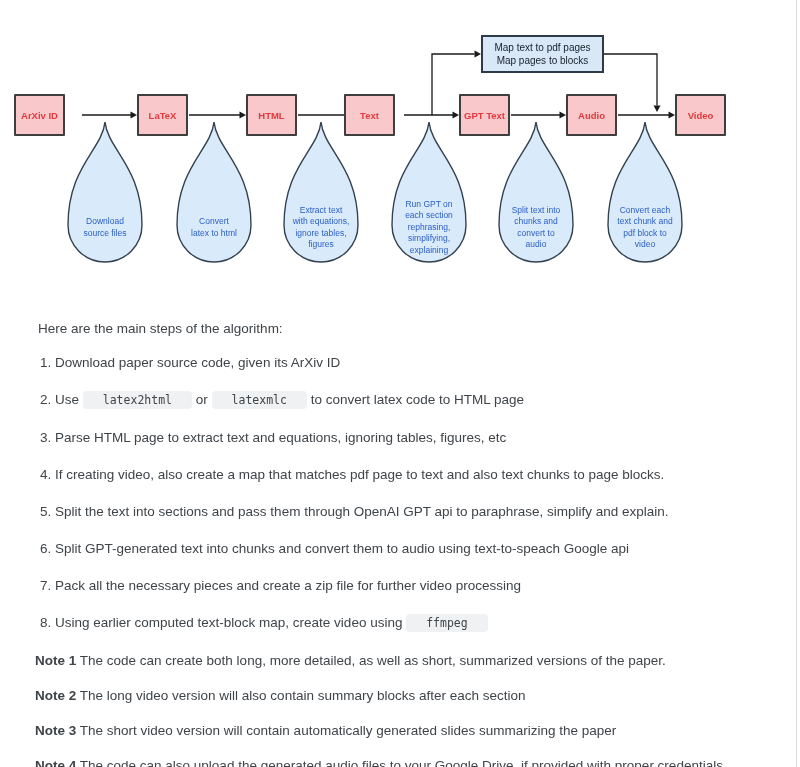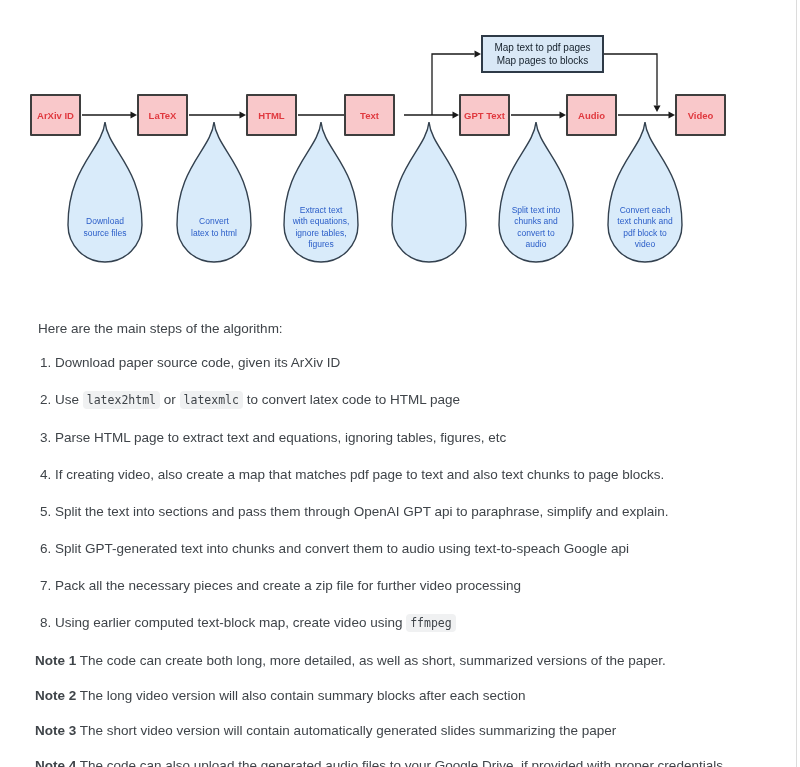--- a/index.html
+++ b/index.html
@@ -42,21 +42,21 @@
     color: #3f4449; font-size: 13.5px; line-height: 17px;
   }
   .article p.intro { margin: 10px; }
   .article ol { margin: 17px 0 14px 0; padding-left: 27px; }
   .article ol li { margin-bottom: 20px; white-space: nowrap; }
   .article p.note { margin: 0 0 18px 7px; white-space: nowrap; }
   .article p.note b { font-weight: bold; }
   code.inline-code {
     font-family: "DejaVu Sans Mono", monospace;
     font-size: 11.5px; background: #f0f1f2; border-radius: 4px;
-    padding: 2px 4px; color: #3f4449;
+    padding: 2px 20px; color: #3f4449;
   }
 </style>
 </head>
 <body>
 
 <div class="page">
 
   <div class="diagram">
 
     <svg width="800" height="300" viewBox="0 0 800 300">
@@ -87,21 +87,21 @@
         <polygon points="239.5,111.5 239.5,118.5 246,115"></polygon>
         <polygon points="345.5,111.5 345.5,118.5 352,115"></polygon>
         <polygon points="452.5,111.5 452.5,118.5 459,115"></polygon>
         <polygon points="559.5,111.5 559.5,118.5 566,115"></polygon>
         <polygon points="668.5,111.5 668.5,118.5 675,115"></polygon>
         <polygon points="474.5,50.5 474.5,57.5 481,54"></polygon>
         <polygon points="653.5,105.5 660.5,105.5 657,112"></polygon>
       </g>
     </svg>
 
-    <div class="fbox" style="left:30px">
+    <div class="fbox" style="left:14px">
         <span>ArXiv ID</span>
       </div>
     <div class="fbox" style="left:137px">
         <span>LaTeX</span>
       </div>
     <div class="fbox" style="left:246px">
         <span>HTML</span>
       </div>
     <div class="fbox" style="left:344px">
         <span>Text</span>
@@ -122,20 +122,25 @@
     </div>
 
     <div class="droptext" style="left:60px">Download
 source files</div>
     <div class="droptext" style="left:169px">Convert
 latex to html</div>
     <div class="droptext" style="left:276px">Extract text
 with equations,
 ignore tables,
 figures</div>
+    <div class="droptext" style="left:384px">Run GPT on
+each section
+rephrasing,
+simplifying,
+explaining</div>
     <div class="droptext" style="left:491px">Split text into
 chunks and
 convert to
 audio</div>
     <div class="droptext" style="left:600px">Convert each
 text chunk and
 pdf block to
 video</div>
   </div>
 

